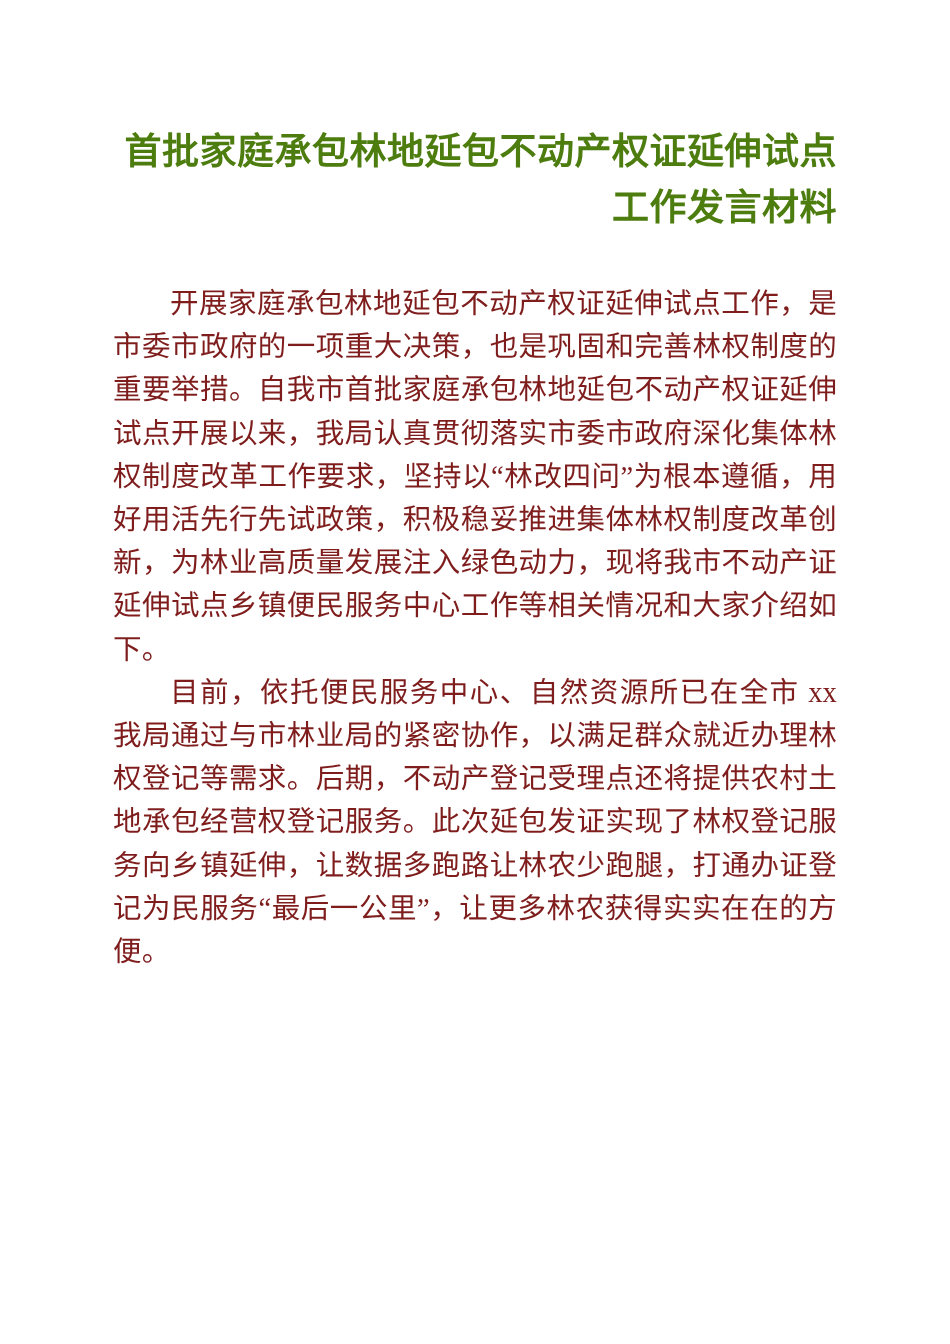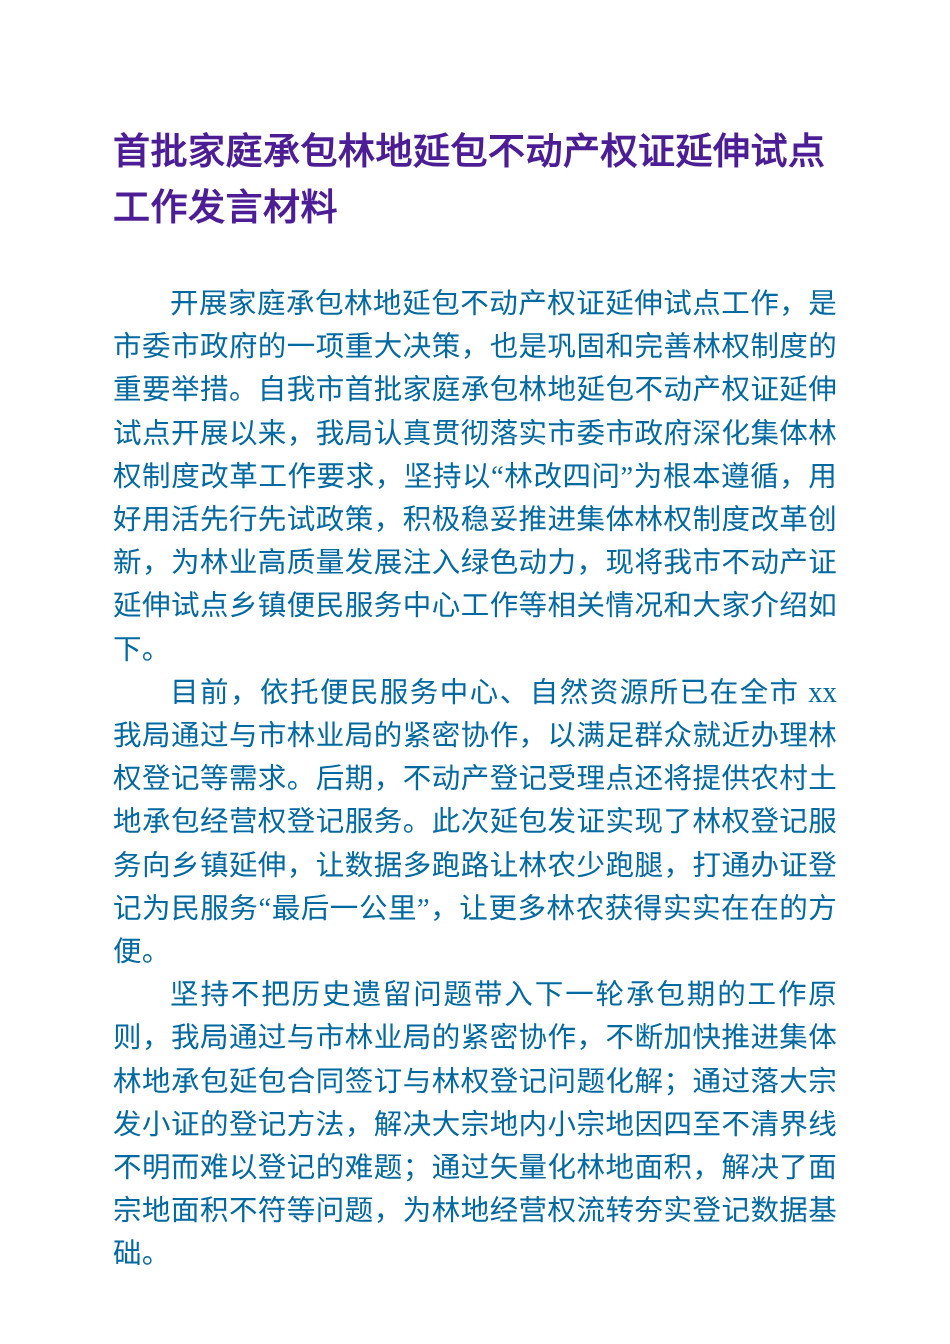--- a/index.html
+++ b/index.html
@@ -29,56 +29,55 @@
     left: 113px;
     top: 0;
     width: 724px;
   }
 
   .doc-title {
     font-family: "Liberation Serif", "DejaVu Serif", serif;
     font-weight: bold;
     font-size: 37px;
     line-height: 56px;
-    text-align: left;
+    text-align: right;
     letter-spacing: 0.5px;
     margin: 0;
     padding-top: 124px;
-    color: #4c1d95;
+    color: #4d7c0f;
   }
 
   .paragraphs {
     margin-top: 46px;
   }
 
   .para {
     font-family: "Liberation Serif", "DejaVu Serif", serif;
     font-size: 28.5px;
     line-height: 43.2px;
     text-align: justify;
     text-justify: inter-character;
     text-indent: 2em;
     margin: 8px 0 0 0;
-    color: #0369a1;
+    color: #7f1d1d;
     letter-spacing: 0.15px;
     word-break: break-all;
   }
 
   .para + .para {
     margin-top: 0;
   }
 </style>
 </head>
 <body>
 
 <div class="page">
   <div class="doc-body">
 
     <h1 class="doc-title">首批家庭承包林地延包不动产权证延伸试点工作发言材料</h1>
 
     <div class="paragraphs">
       <p class="para">开展家庭承包林地延包不动产权证延伸试点工作，是市委市政府的一项重大决策，也是巩固和完善林权制度的重要举措。自我市首批家庭承包林地延包不动产权证延伸试点开展以来，我局认真贯彻落实市委市政府深化集体林权制度改革工作要求，坚持以“林改四问”为根本遵循，用好用活先行先试政策，积极稳妥推进集体林权制度改革创新，为林业高质量发展注入绿色动力，现将我市不动产证延伸试点乡镇便民服务中心工作等相关情况和大家介绍如下。</p>
       <p class="para">目前，依托便民服务中心、自然资源所已在全市 xx 我局通过与市林业局的紧密协作，以满足群众就近办理林权登记等需求。后期，不动产登记受理点还将提供农村土地承包经营权登记服务。此次延包发证实现了林权登记服务向乡镇延伸，让数据多跑路让林农少跑腿，打通办证登记为民服务“最后一公里”，让更多林农获得实实在在的方便。</p>
-      <p class="para">坚持不把历史遗留问题带入下一轮承包期的工作原则，我局通过与市林业局的紧密协作，不断加快推进集体林地承包延包合同签订与林权登记问题化解；通过落大宗发小证的登记方法，解决大宗地内小宗地因四至不清界线不明而难以登记的难题；通过矢量化林地面积，解决了面宗地面积不符等问题，为林地经营权流转夯实登记数据基础。</p>
     </div>
 
   </div>
 </div>
 
 </body></html>

